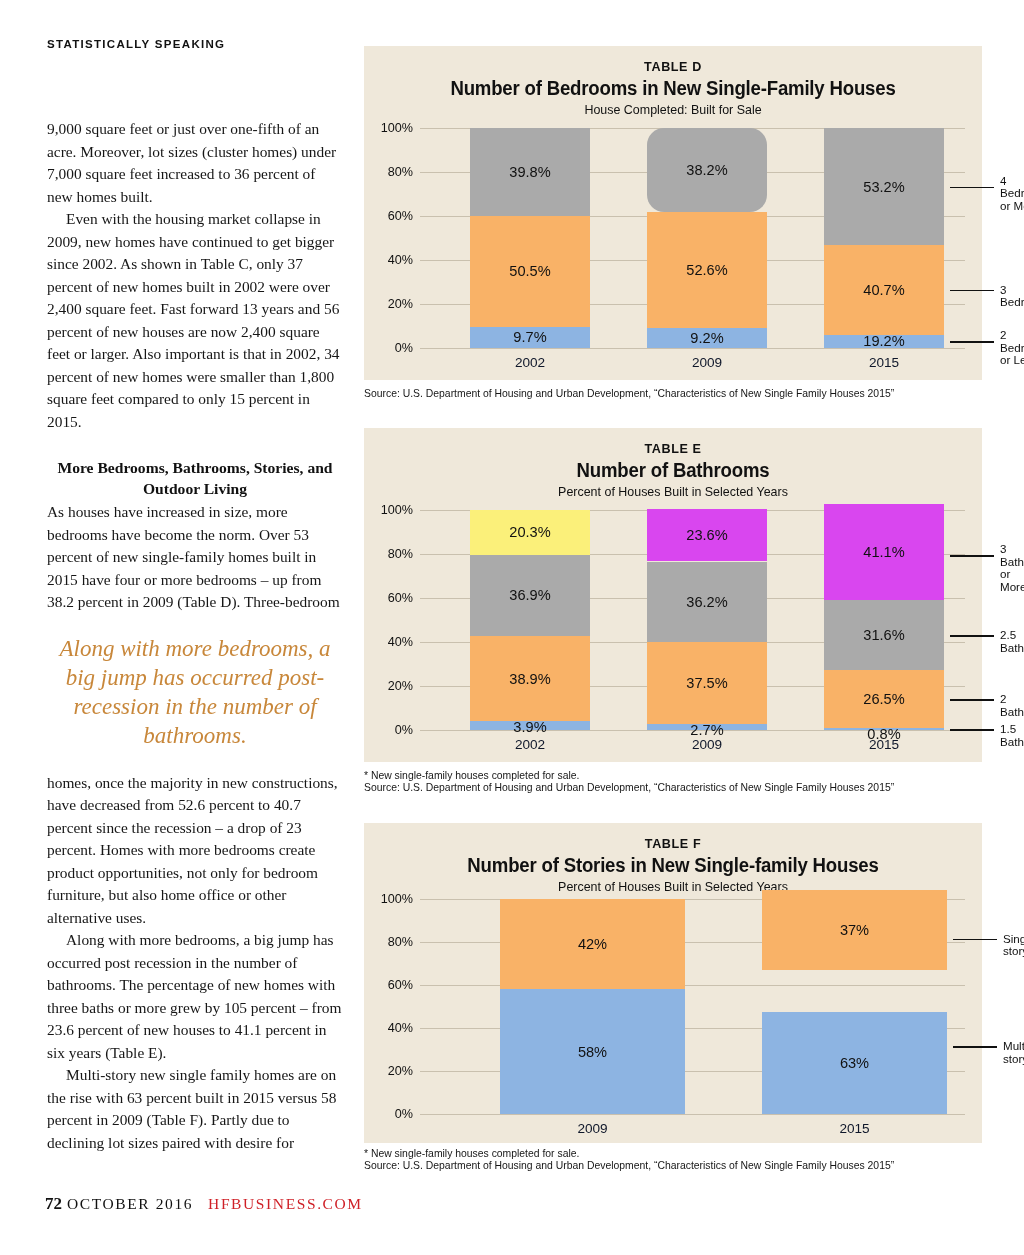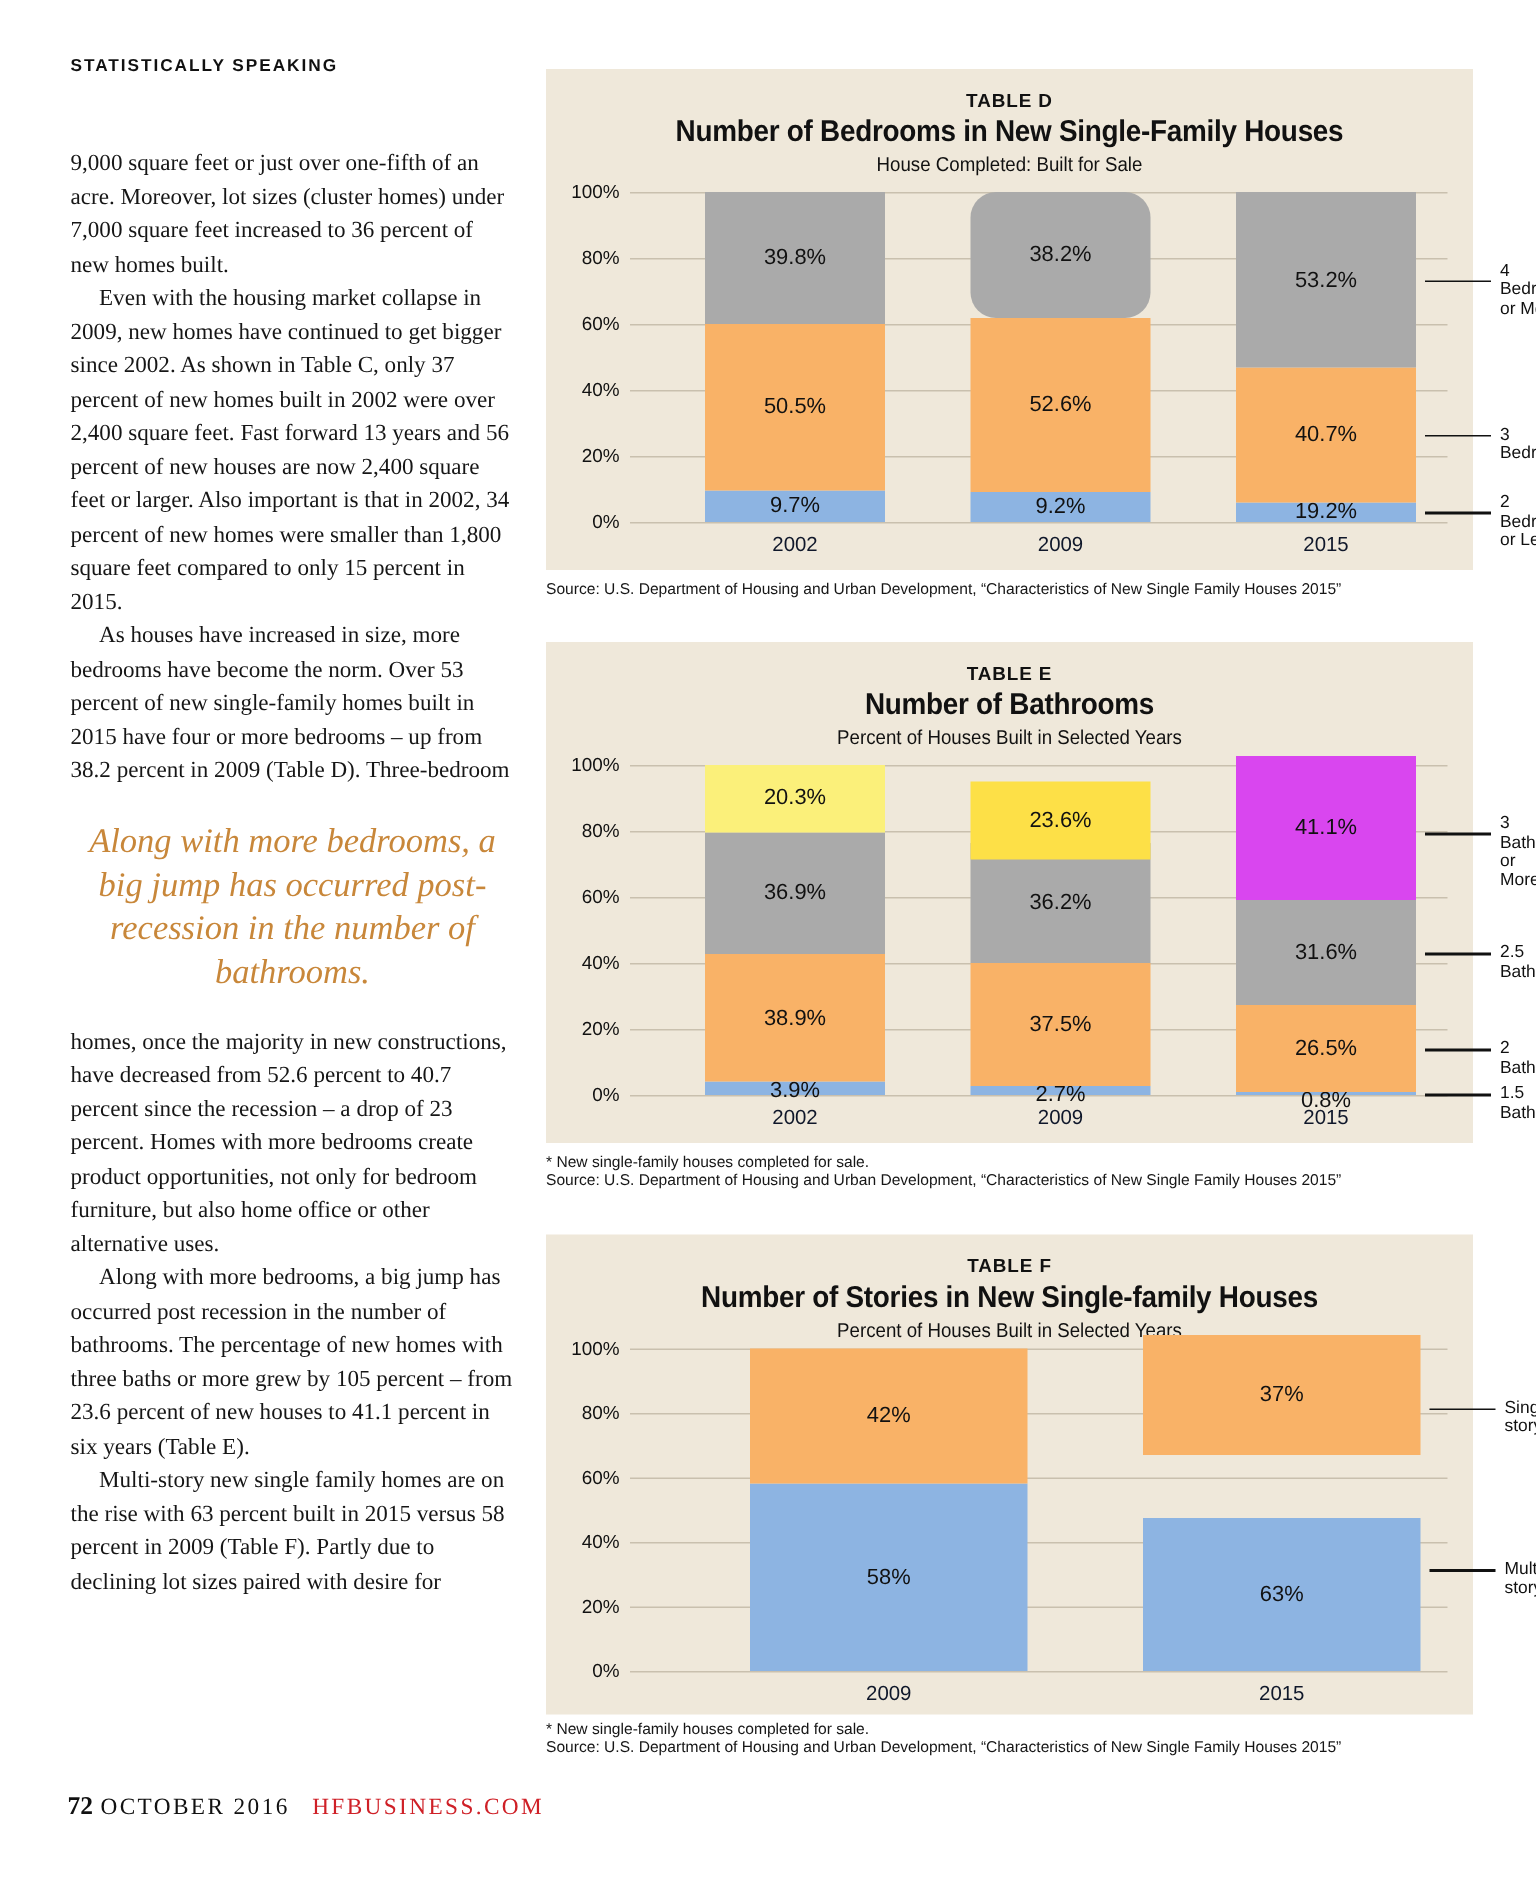--- a/index.html
+++ b/index.html
@@ -8,21 +8,21 @@
     font-family:"Liberation Serif", serif;
     position:relative;overflow:hidden;
   }
   .page{position:absolute;inset:0;}
 
   
   .left-col{position:absolute;left:47px;top:38px;width:296px;}
   .kicker{
     font-family:"Liberation Sans", sans-serif;
     font-weight:bold;font-size:11.5px;letter-spacing:1.3px;
-    color:#111;margin:0 0 48px 0;
+    color:#111;margin:0 0 68px 0;
   }
   .body-par{
     font-family:"Liberation Serif", serif;
     font-size:15.4px;line-height:22.5px;color:#161616;
     margin:0;text-align:left;
   }
   .body-par + .body-par{text-indent:19px;}
   .sec-head{
     font-family:"Liberation Serif", serif;
     font-weight:bold;font-size:15.6px;line-height:21px;
@@ -124,20 +124,21 @@
 </head>
 <body>
 
 <div class="page">
 
   <div class="left-col">
     <div class="kicker">STATISTICALLY SPEAKING</div>
     <p class="body-par">9,000 square feet or just over one-fifth of an acre. Moreover, lot sizes (cluster homes) under 7,000 square feet increased to 36 percent of new homes built.</p>
     <p class="body-par">Even with the housing market collapse in 2009, new homes have continued to get bigger since 2002. As shown in Table C, only 37 percent of new homes built in 2002 were over 2,400 square feet. Fast forward 13 years and 56 percent of new houses are now 2,400 square feet or larger. Also important is that in 2002, 34 percent of new homes were smaller than 1,800 square feet compared to only 15 percent in 2015.</p>
 
+    <div class="sec-head">More Bedrooms, Bathrooms, Stories, and Outdoor Living</div>
     <p class="body-par">As houses have increased in size, more bedrooms have become the norm. Over 53 percent of new single-family homes built in 2015 have four or more bedrooms – up from 38.2 percent in 2009 (Table D). Three-bedroom</p>
 
     <div class="pullquote">Along with more bedrooms, a big jump has occurred post-recession in the number of bathrooms.</div>
 
     <p class="body-par">homes, once the majority in new constructions, have decreased from 52.6 percent to 40.7 percent since the recession – a drop of 23 percent. Homes with more bedrooms create product opportunities, not only for bedroom furniture, but also home office or other alternative uses.</p>
     <p class="body-par">Along with more bedrooms, a big jump has occurred post recession in the number of bathrooms. The percentage of new homes with three baths or more grew by 105 percent – from 23.6 percent of new houses to 41.1 percent in six years (Table E).</p>
     <p class="body-par">Multi-story new single family homes are on the rise with 63 percent built in 2015 versus 58 percent in 2009 (Table F). Partly due to declining lot sizes paired with desire for</p>
   </div>
 
   <div class="footer">
@@ -246,21 +247,21 @@
         <div class="bar" style="left: 227px; width: 120px; height: 220px;">
           <div class="seg" style="background: rgb(141, 180, 226); bottom: 0px; height: 5.94px;">
             <span style="position: absolute; top: -2px;">2.7%</span>
           </div>
           <div class="seg" style="background: rgb(249, 178, 103); bottom: 5.94px; height: 82.5px;">
             <span>37.5%</span>
           </div>
           <div class="seg" style="background: rgb(170, 170, 170); bottom: 88.44px; height: 79.64px;">
             <span>36.2%</span>
           </div>
-          <div class="seg" style="background: #fde047; bottom: 157px; height: 51.92px;">
+          <div class="seg" style="background: #d946ef; bottom: 169px; height: 51.92px;">
             <span>23.6%</span>
           </div>
         </div>
         <div class="xlab" style="left: 227px; width: 120px;">2009</div>
         <div class="bar" style="left: 404px; width: 120px; height: 220px;">
           <div class="seg" style="background: rgb(141, 180, 226); bottom: 0px; height: 1.76px;">
             <span style="position: absolute; top: -2px;">0.8%</span>
           </div>
           <div class="seg" style="background: rgb(249, 178, 103); bottom: 1.76px; height: 58.3px;">
             <span>26.5%</span>

